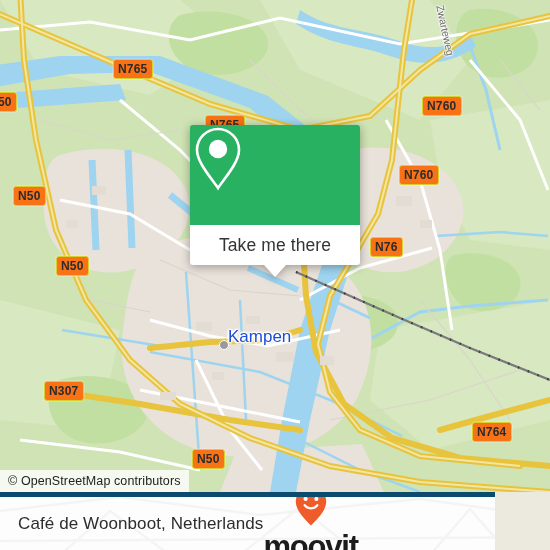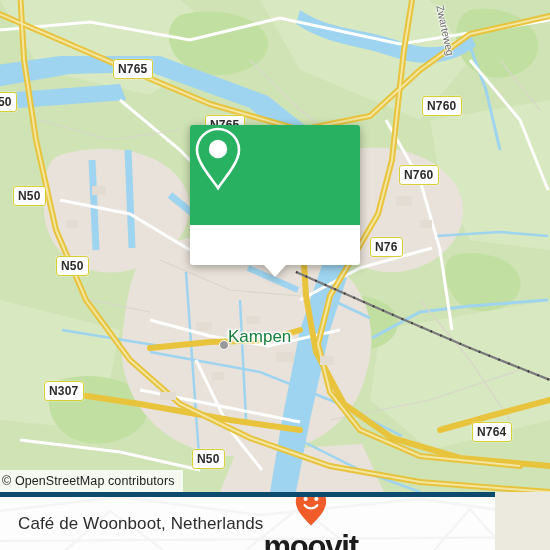--- a/index.html
+++ b/index.html
@@ -10,34 +10,34 @@
   #app{position:absolute;inset:0;width:550px;height:550px;overflow:hidden;background:#eceadf;}
 
   
   #map{position:absolute;left:0;top:0;width:550px;height:492px;overflow:hidden;background:#cfe3b4;}
   #map svg{position:absolute;left:0;top:0;}
 
   
   #attrib{
     position:absolute;left:0;bottom:0;height:22px;line-height:22px;
     background:rgba(255,255,255,.78);color:#222;font-size:12.5px;
-    padding:0 8px 0 2px;white-space:nowrap;letter-spacing:.1px;margin-top:45px;
+    padding:0 8px 0 8px;white-space:nowrap;letter-spacing:.1px;margin-top:45px;
   }
 
   
   .shield{
-    position:absolute;background:#ffffff;border:1.5px solid #d8cf32;border-radius:3px;
+    position:absolute;background:#f97316;border:1.5px solid #d8cf32;border-radius:3px;
     color:#2b2b2b;font-size:12px;font-weight:bold;line-height:1;
     padding:2.5px 4px 3px 4px;letter-spacing:.2px;white-space:nowrap;
     box-shadow:0 0 0 .5px rgba(255,255,255,.35);
   }
 
   
   .place{
-    position:absolute;color:#15803d;font-size:17px;white-space:nowrap;
+    position:absolute;color:#1d4ed8;font-size:17px;white-space:nowrap;
     text-shadow:1.5px 0 2px #fff,-1.5px 0 2px #fff,0 1.5px 2px #fff,0 -1.5px 2px #fff,
                 1px 1px 2px #fff,-1px -1px 2px #fff,1px -1px 2px #fff,-1px 1px 2px #fff;
   }
   .place-dot{
     position:absolute;width:8px;height:8px;border-radius:50%;
     background:#9a9a9a;border:1.5px solid #fff;
   }
   .street-label{
     position:absolute;color:#6b6b6b;font-size:10.5px;white-space:nowrap;
     text-shadow:1px 0 1.5px #fff,-1px 0 1.5px #fff,0 1px 1.5px #fff,0 -1px 1.5px #fff;
@@ -215,20 +215,21 @@
     <div class="shield" style="left:370px;top:237px;">N76</div>
 
     <div id="popup">
       <div id="popup-green">
         <svg width="56" height="68" viewBox="0 0 56 68">
           <path d="M28,4 C39.6,4 49,13.4 49,25 C49,38 33,55 28,63 C23,55 7,38 7,25 C7,13.4 16.4,4 28,4 Z" fill="none" stroke="#ffffff" stroke-width="2.6"></path>
           <circle cx="28" cy="24" r="9.2" fill="#ffffff"></circle>
         </svg>
       </div>
       <div id="popup-label">
+        <span>Take me there</span>
         <div id="popup-tail"></div>
       </div>
     </div>
 
     <div id="attrib">
       <span>© OpenStreetMap contributors</span>
     </div>
   </div>
 
   <div id="footer">

